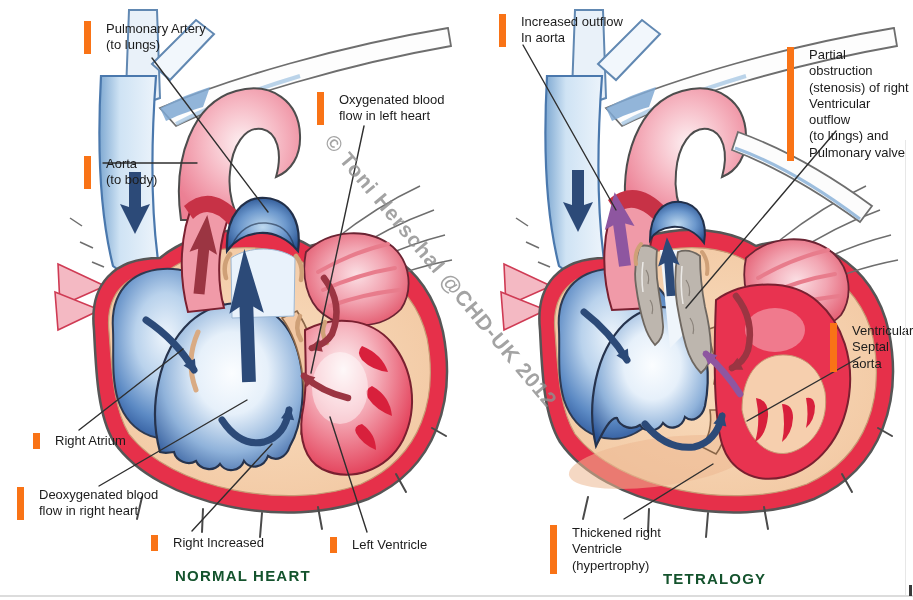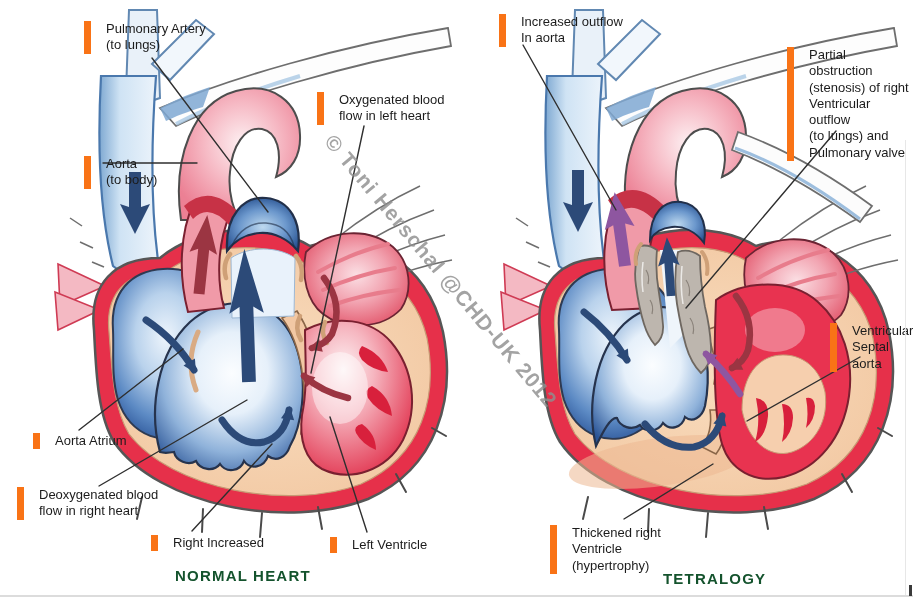--- a/index.html
+++ b/index.html
@@ -238,21 +238,21 @@
 </svg>
 
   <div class="wm">© Toni Herschal @CHD-UK 2012</div>
 
   <div class="lbl" style="left:84px;top:21px;">Pulmonary Artery
 (to lungs)</div>
   <div class="lbl" style="left:40px;top:156px;margin-left:44px;">Aorta
 (to body)</div>
   <div class="lbl" style="left:317px;top:92px;">Oxygenated blood
 flow in left heart</div>
-  <div class="lbl" style="left:33px;top:433px;">Aorta Atrium</div>
+  <div class="lbl" style="left:33px;top:433px;">Right Atrium</div>
   <div class="lbl" style="left:17px;top:487px;">Deoxygenated blood
 flow in right heart</div>
   <div class="lbl" style="left:151px;top:535px;">Right Increased</div>
   <div class="lbl" style="left:330px;top:537px;text-align:right;">Left Ventricle</div>
   <div class="cap" style="left:175px;top:567px;">NORMAL HEART</div>
 
   <div class="lbl" style="left:499px;top:14px;">Increased outflow
 In aorta</div>
   <div class="lbl" style="left:787px;top:47px;">Partial obstruction
 (stenosis) of right

